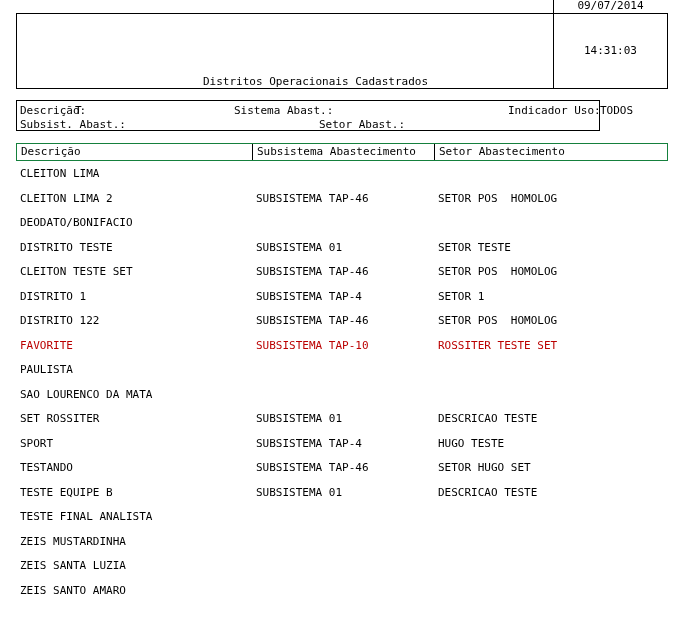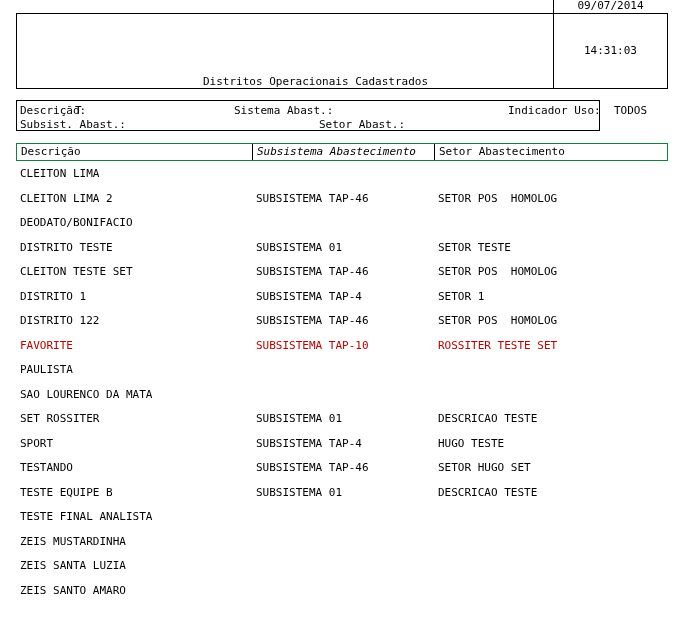--- a/index.html
+++ b/index.html
@@ -30,21 +30,21 @@
   .filter-box span{position:absolute;line-height:13px;}
   .f-l1{top:3px;}
   .f-l2{top:17px;}
   
   .table-header{
     left:16px;top:143px;width:652px;height:18px;
     border:1px solid #15803d;box-sizing:border-box;display:flex;position:absolute;
   }
   .th-cell{line-height:16px;padding-left:4px;box-sizing:border-box;white-space:pre;overflow:hidden;}
   .th-c1{width:236px;border-right:1px solid #000;}
-  .th-c2{width:182px;border-right:1px solid #000;font-style:italic;}
+  .th-c2{width:182px;border-right:1px solid #000;}
   .th-c3{flex:1;}
   
   .table-body{left:16px;top:162px;width:652px;position:absolute;}
   .t-row{display:flex;height:24.5px;line-height:24.5px;}
   .td-cell{padding-left:4px;box-sizing:border-box;white-space:pre;overflow:hidden;}
   .td-c1{width:236px;}
   .td-c2{width:182px;}
   .td-c3{flex:1;}
 </style>
 </head>
@@ -63,21 +63,21 @@
     <div class="pag-line2">09/07/2014</div>
     <div class="pag-line3">14:31:03</div>
   </div>
 </div>
 
 <div class="filter-box">
   <span class="f-l1" style="left:3px">Descrição:</span>
   <span class="f-l1" style="left:58px">T</span>
   <span class="f-l1" style="left:217px">Sistema Abast.:</span>
   <span class="f-l1" style="left:491px">Indicador Uso:</span>
-  <span class="f-l1" style="left:597px">TODOS</span>
+  <span class="f-l1" style="left:583px">TODOS</span>
   <span class="f-l2" style="left:3px">Subsist. Abast.:</span>
   <span class="f-l2" style="left:302px">Setor Abast.:</span>
 </div>
 
 <div class="table-header">
   <div class="th-cell th-c1">Descrição</div>
   <div class="th-cell th-c2">Subsistema Abastecimento</div>
   <div class="th-cell th-c3">Setor Abastecimento</div>
 </div>
 

